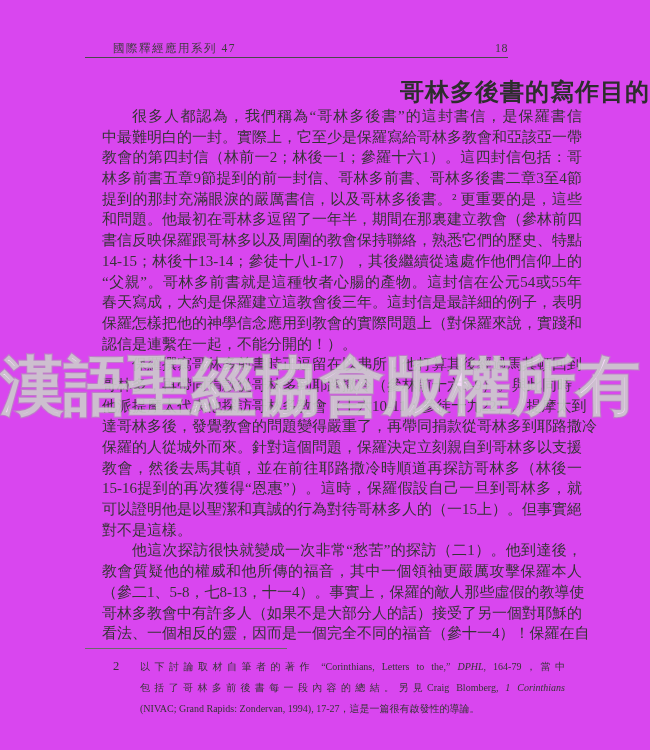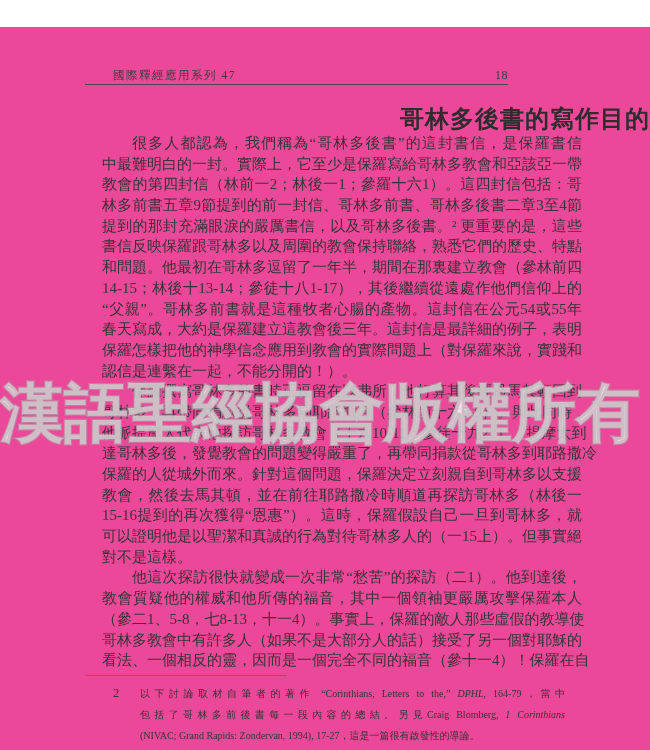--- a/index.html
+++ b/index.html
@@ -4,21 +4,21 @@
 <style>
   html,body{margin:0;padding:0;}
   body{
     width:650px;height:750px;
     background:#ffffff;
     font-family:"Liberation Serif","DejaVu Serif",serif;
     color:#333333;
     position:relative;
     overflow:hidden;
   }
-  .page{position:absolute;inset:0;background:#ec4899;margin-top:27px;}
+  .page{position:absolute;inset:0;background:#d946ef;}
 
   
   .header{
     position:absolute;top:36px;left:85px;width:423px;height:20px;
     display:flex;justify-content:space-between;align-items:flex-end;
   }
   .series{
     font-size:11.5px;letter-spacing:1.5px;color:#3c3c3c;
     padding-left:28px;
   }
@@ -89,22 +89,22 @@
   <div class="header-rule"></div>
 
   <h1 class="title">哥林多後書的寫作目的</h1>
 
   <div class="body" id="body-text">
       <div class="tline first">很多人都認為，我們稱為“哥林多後書”的這封書信，是保羅書信</div>
       <div class="tline">中最難明白的一封。實際上，它至少是保羅寫給哥林多教會和亞該亞一帶</div>
       <div class="tline">教會的<strong>第四封</strong>信（林前一2；林後一1；參羅十六1）。這四封信包括：哥</div>
       <div class="tline">林多前書五章9節提到的前一封信、哥林多前書、哥林多後書二章3至4節</div>
       <div class="tline">提到的那封充滿眼淚的嚴厲書信，以及哥林多後書。² 更重要的是，這些</div>
+      <div class="tline">和問題。他最初在哥林多逗留了一年半，期間在那裏建立教會（參林前四</div>
       <div class="tline">書信反映保羅跟哥林多以及周圍的教會保持聯絡，熟悉它們的歷史、特點</div>
-      <div class="tline">和問題。他最初在哥林多逗留了一年半，期間在那裏建立教會（參林前四</div>
       <div class="tline">14-15；林後十13-14；參徒十八1-17），其後繼續從遠處作他們信仰上的</div>
       <div class="tline">“父親”。哥林多前書就是這種牧者心腸的產物。這封信在公元54或55年</div>
       <div class="tline">春天寫成，大約是保羅建立這教會後三年。這封信是最詳細的例子，表明</div>
       <div class="tline">保羅怎樣把他的神學信念應用到教會的實際問題上（對保羅來說，實踐和</div>
       <div class="tline last">認信是連繫在一起，不能分開的！）。</div>
       <div class="tline first">保羅撰寫哥林多前書時正逗留在以弗所，他打算其後經過馬其頓回到</div>
       <div class="tline">哥林多，再帶同捐款從哥林多到耶路撒冷（參林前十六5-9）。與此同時，</div>
       <div class="tline">他派提摩太代表他探訪哥林多教會（十六10-11；參徒十九22）。提摩太到</div>
       <div class="tline">達哥林多後，發覺教會的問題變得嚴重了，再帶同捐款從哥林多到耶路撒冷</div>
       <div class="tline">保羅的人從城外而來。針對這個問題，保羅決定立刻親自到哥林多以支援</div>

